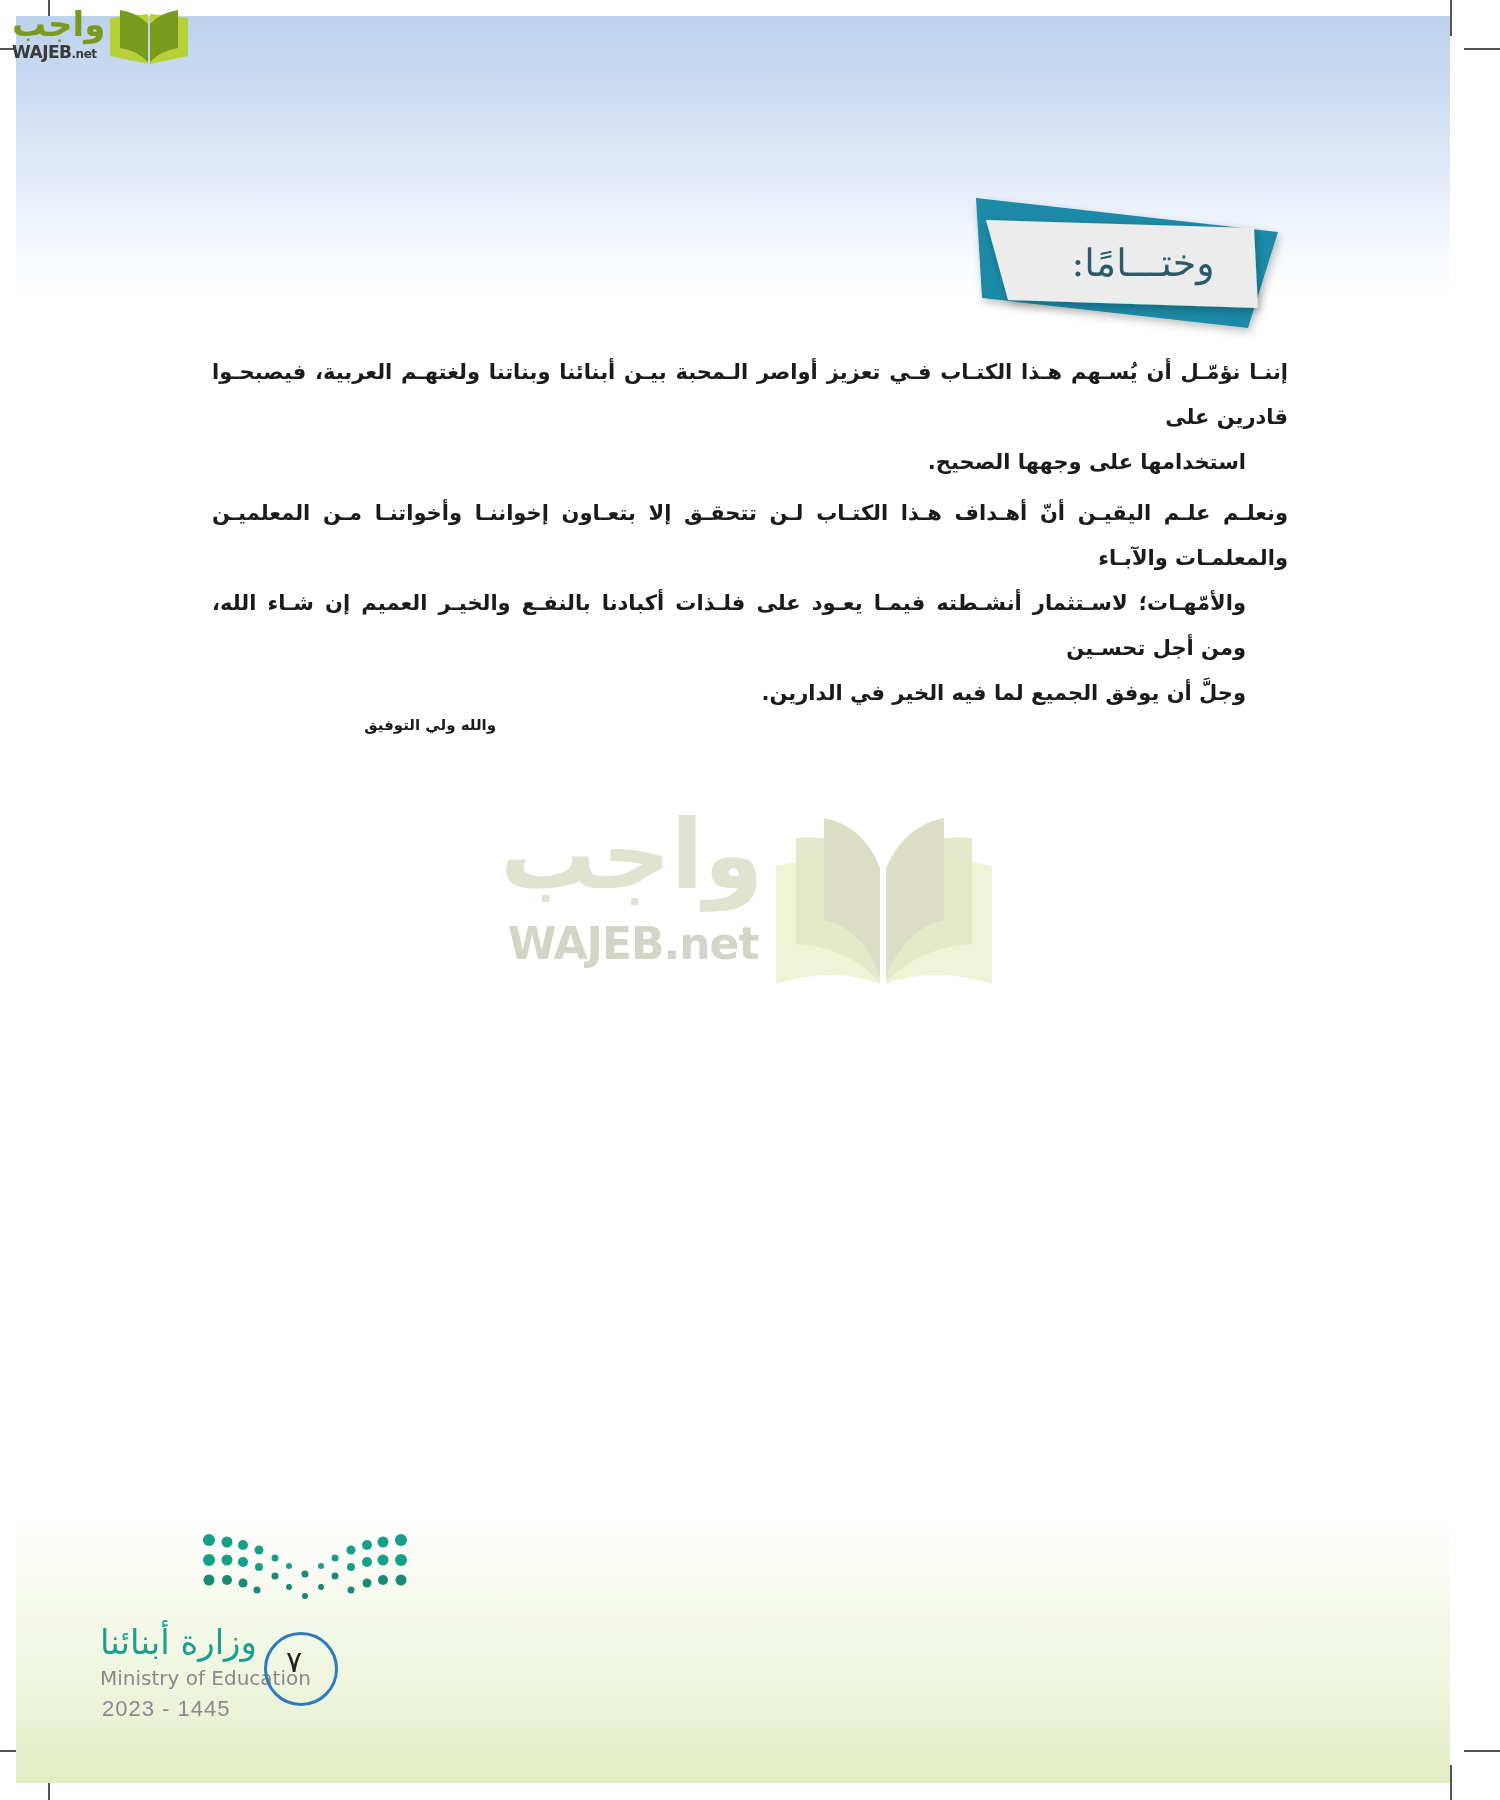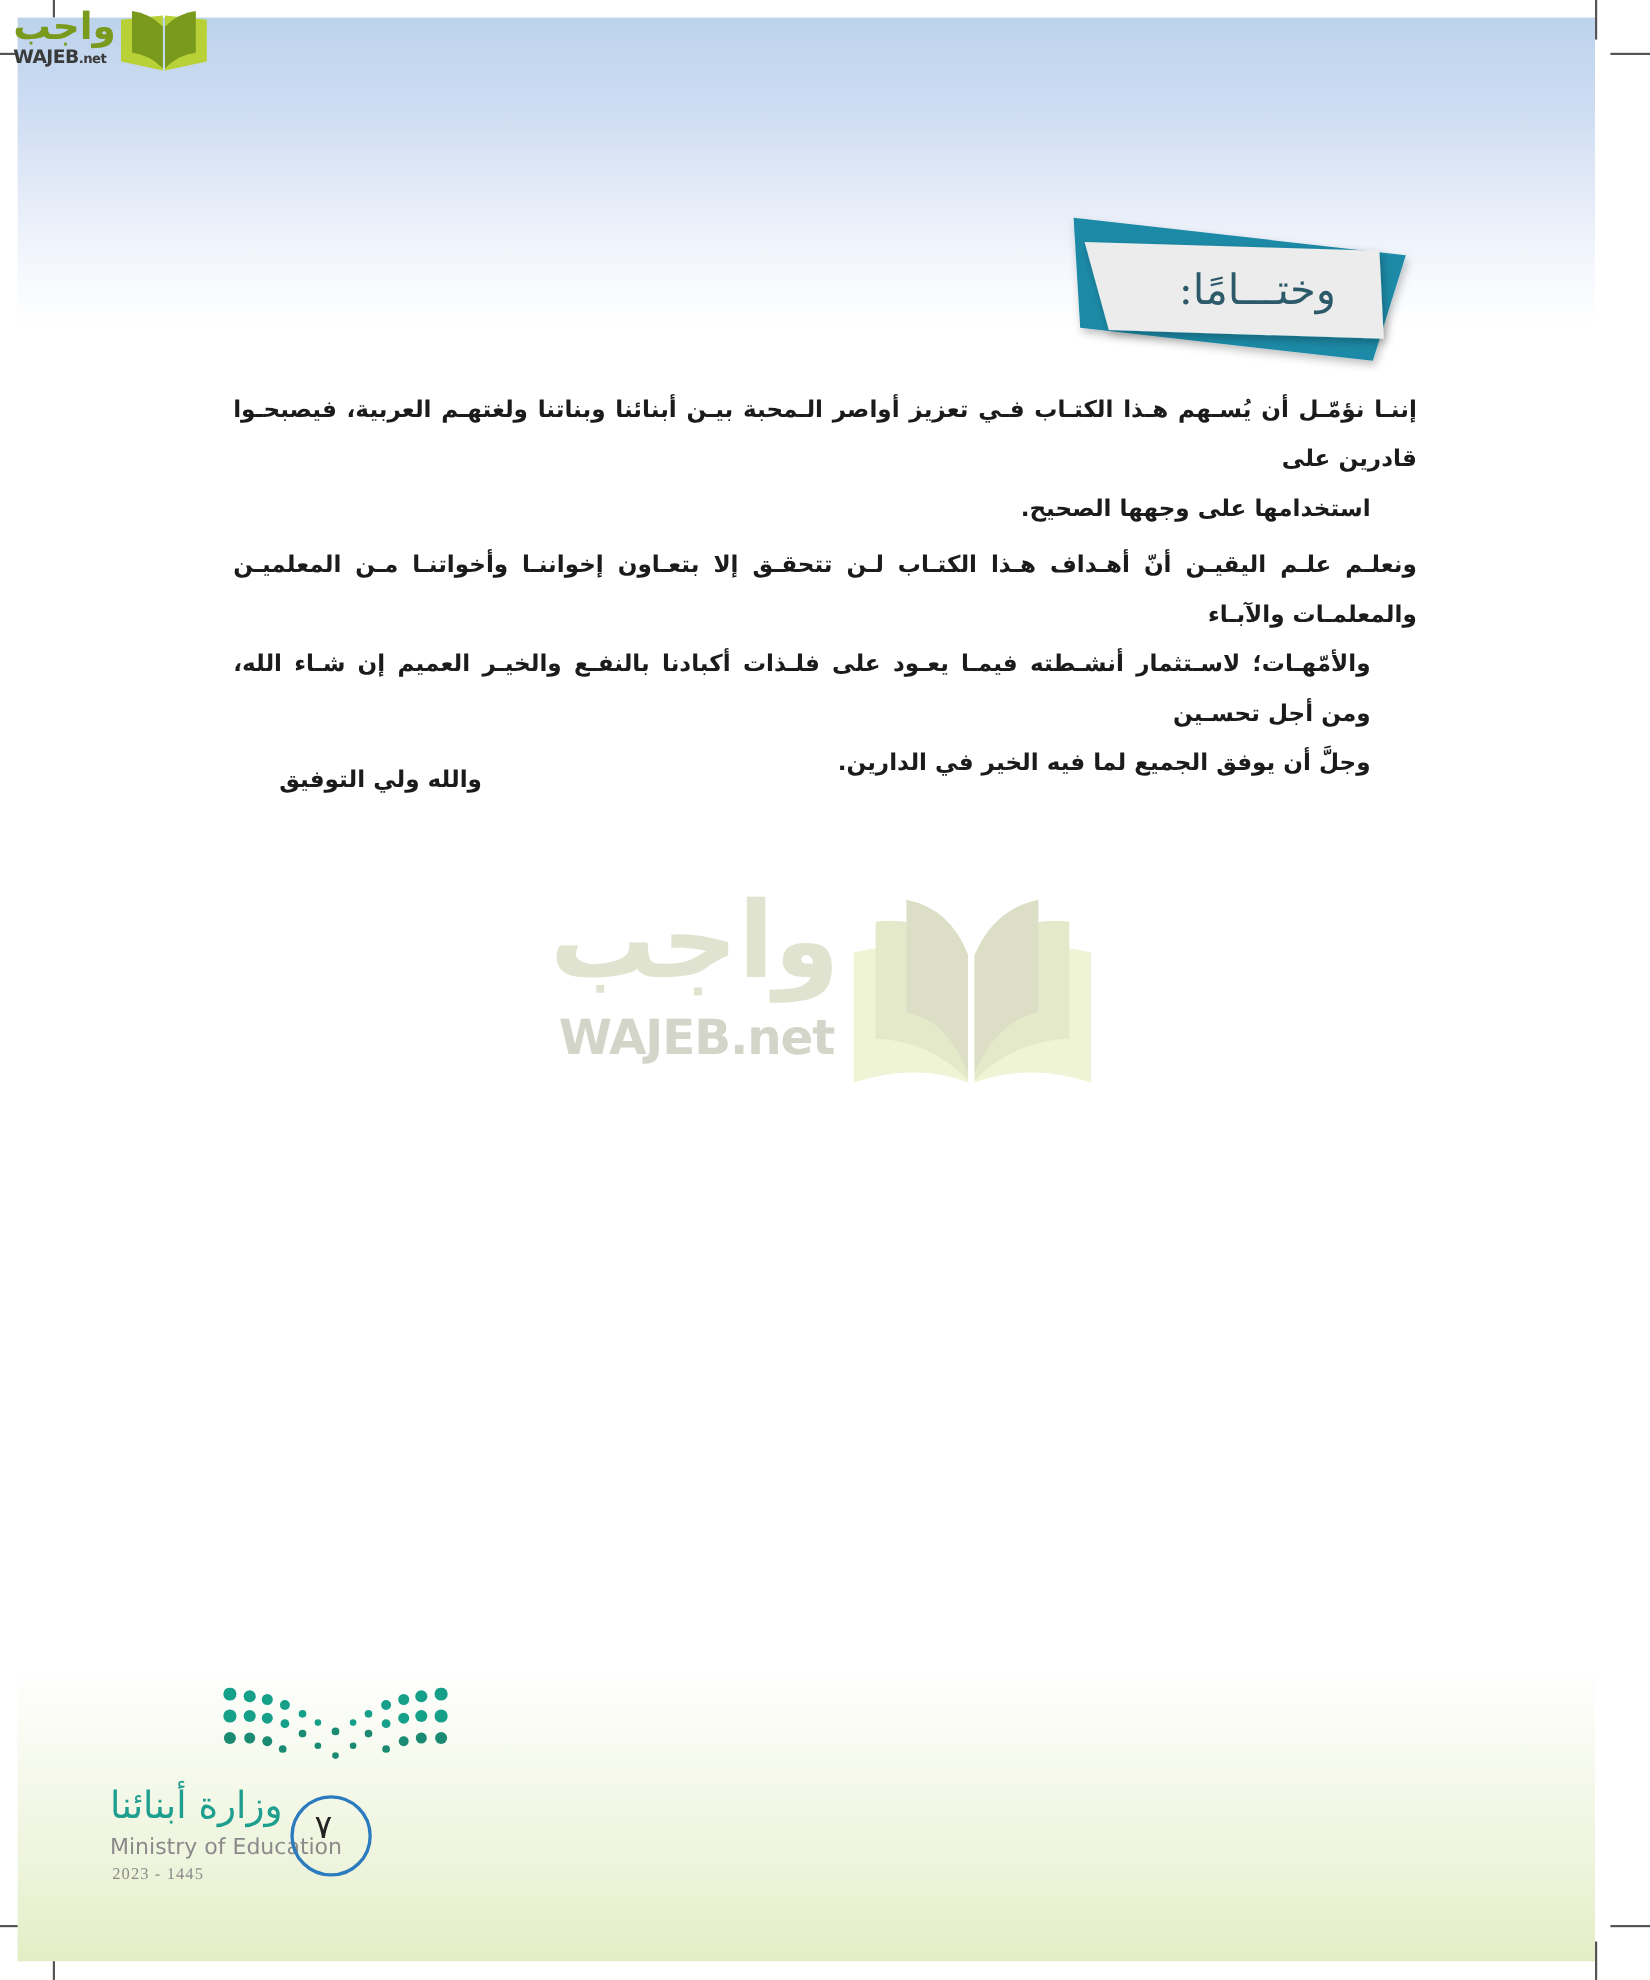--- a/index.html
+++ b/index.html
@@ -47,22 +47,22 @@
     
     .body-text {
       position: absolute; left: 180px; top: 334px; width: 1092px;
       direction: rtl; text-align: justify; color: #1b1b1b;
       font-size: 21px; font-weight: bold; line-height: 45px;
       font-family: "DejaVu Sans", sans-serif;
     }
     .body-text p { margin: 0 0 6px 16px; text-indent: 0; }
     .body-text p .cont { display: block; padding-right: 42px; }
     .closing {
-      position: absolute; left: 180px; top: 680px; width: 300px;
-      direction: rtl; text-align: center; font-size: 21px; font-weight: bold;
+      position: absolute; left: 180px; top: 700px; width: 300px;
+      direction: rtl; text-align: right; font-size: 15px; font-weight: bold;
       color: #1b1b1b; font-family: "DejaVu Sans", sans-serif;
     }
 
     
     .watermark { position: absolute; left: 490px; top: 800px; width: 520px; height: 200px; }
     .watermark .ar {
       position: absolute; left: 10px; top: 0px; font-size: 96px; font-weight: bold;
       color: #dfe3cf; font-family: "DejaVu Sans", sans-serif; line-height: 110px;
     }
     .watermark .en {
@@ -76,22 +76,22 @@
     .moe svg.dots { position: absolute; left: 125px; top: 18px; }
     .moe .ar {
       position: absolute; left: 24px; top: 106px; font-size: 34px; color: #1e9e8e;
       direction: rtl; font-family: "DejaVu Sans", sans-serif; letter-spacing: 1px;
     }
     .moe .en {
       position: absolute; left: 24px; top: 150px; font-size: 20px; color: #8a8a8a;
       font-family: "DejaVu Sans", sans-serif;
     }
     .moe .year {
-      position: absolute; left: 26px; top: 180px; font-size: 15px; color: #8a8a8a;
-      letter-spacing: 1px; font-family: Liberation Serif, serif;
+      position: absolute; left: 26px; top: 180px; font-size: 22px; color: #8a8a8a;
+      letter-spacing: 1px; font-family: Liberation Sans, sans-serif;
     }
     .page-num-circle {
       position: absolute; left: 248px; top: 1616px; width: 74px; height: 74px;
       border: 3px solid #2b7bbf; border-radius: 50%; box-sizing: border-box;
     }
     .page-num {
       position: absolute; left: 270px; top: 1628px; font-size: 30px; color: #222;
       font-family: "DejaVu Sans", sans-serif;
     }
   </style>

